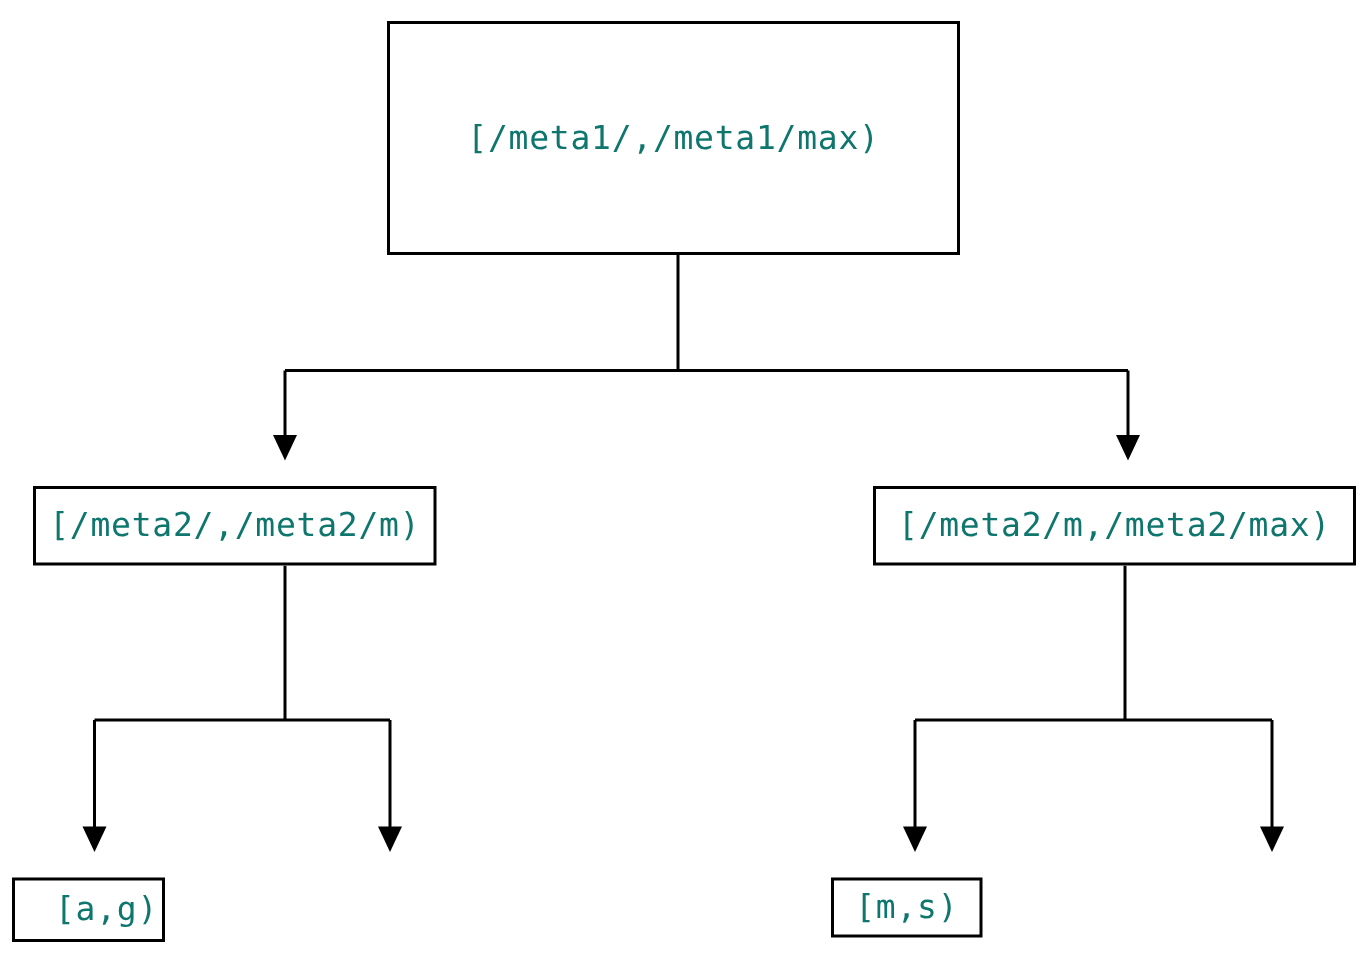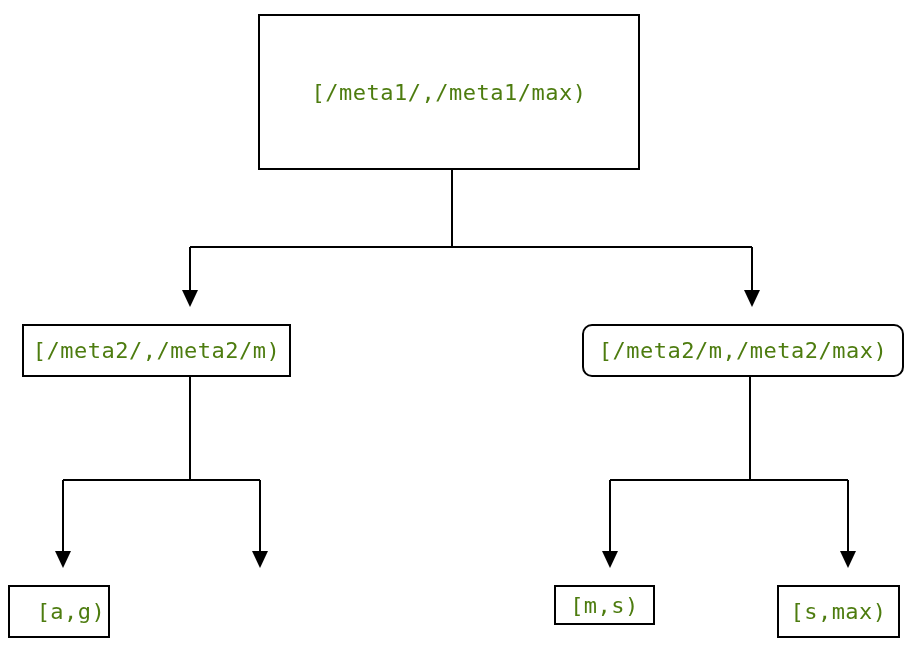--- a/index.html
+++ b/index.html
@@ -20,32 +20,32 @@
     left: 0;
     top: 0;
     width: 912px;
     height: 652px;
   }
   .node {
     position: absolute;
     box-sizing: border-box;
     border: 2px solid #000000;
     background: #ffffff;
-    color: #4d7c0f;
+    color: #0f766e;
     display: flex;
     align-items: center;
     justify-content: center;
     font-size: 22px;
     white-space: nowrap;
     letter-spacing: 0.5px;
   }
   .node-root      { left: 258px; top: 14px;  width: 382px; height: 156px; }
   .node-mid-left  { left: 22px;  top: 324px; width: 269px; height: 53px; text-align: center; }
-  .node-mid-right { left: 582px; top: 324px; width: 322px; height: 53px; border-radius: 10px; }
-  .node-leaf-ag   { left: 8px;   top: 585px; width: 102px; height: 53px; padding-left: 24px; }
+  .node-mid-right { left: 582px; top: 324px; width: 322px; height: 53px; }
+  .node-leaf-ag   { left: 8px;   top: 585px; width: 102px; height: 43px; padding-left: 24px; }
   .node-leaf-gm   { left: 202px; top: 585px; width: 101px; height: 53px; }
   .node-leaf-ms   { left: 554px; top: 585px; width: 101px; height: 40px; }
   .node-leaf-smax { left: 777px; top: 585px; width: 123px; height: 53px; }
 </style>
 </head>
 <body>
 
 <div id="canvas">
 
   <svg id="edges" viewBox="0 0 912 652" xmlns="http://www.w3.org/2000/svg">
@@ -93,17 +93,14 @@
 
   <div class="node node-leaf-ag">
     <span>[a,g)</span>
   </div>
 
 
   <div class="node node-leaf-ms">
     <span>[m,s)</span>
   </div>
 
-  <div class="node node-leaf-smax">
-    <span>[s,max)</span>
-  </div>
 
 </div>
 
 </body></html>

